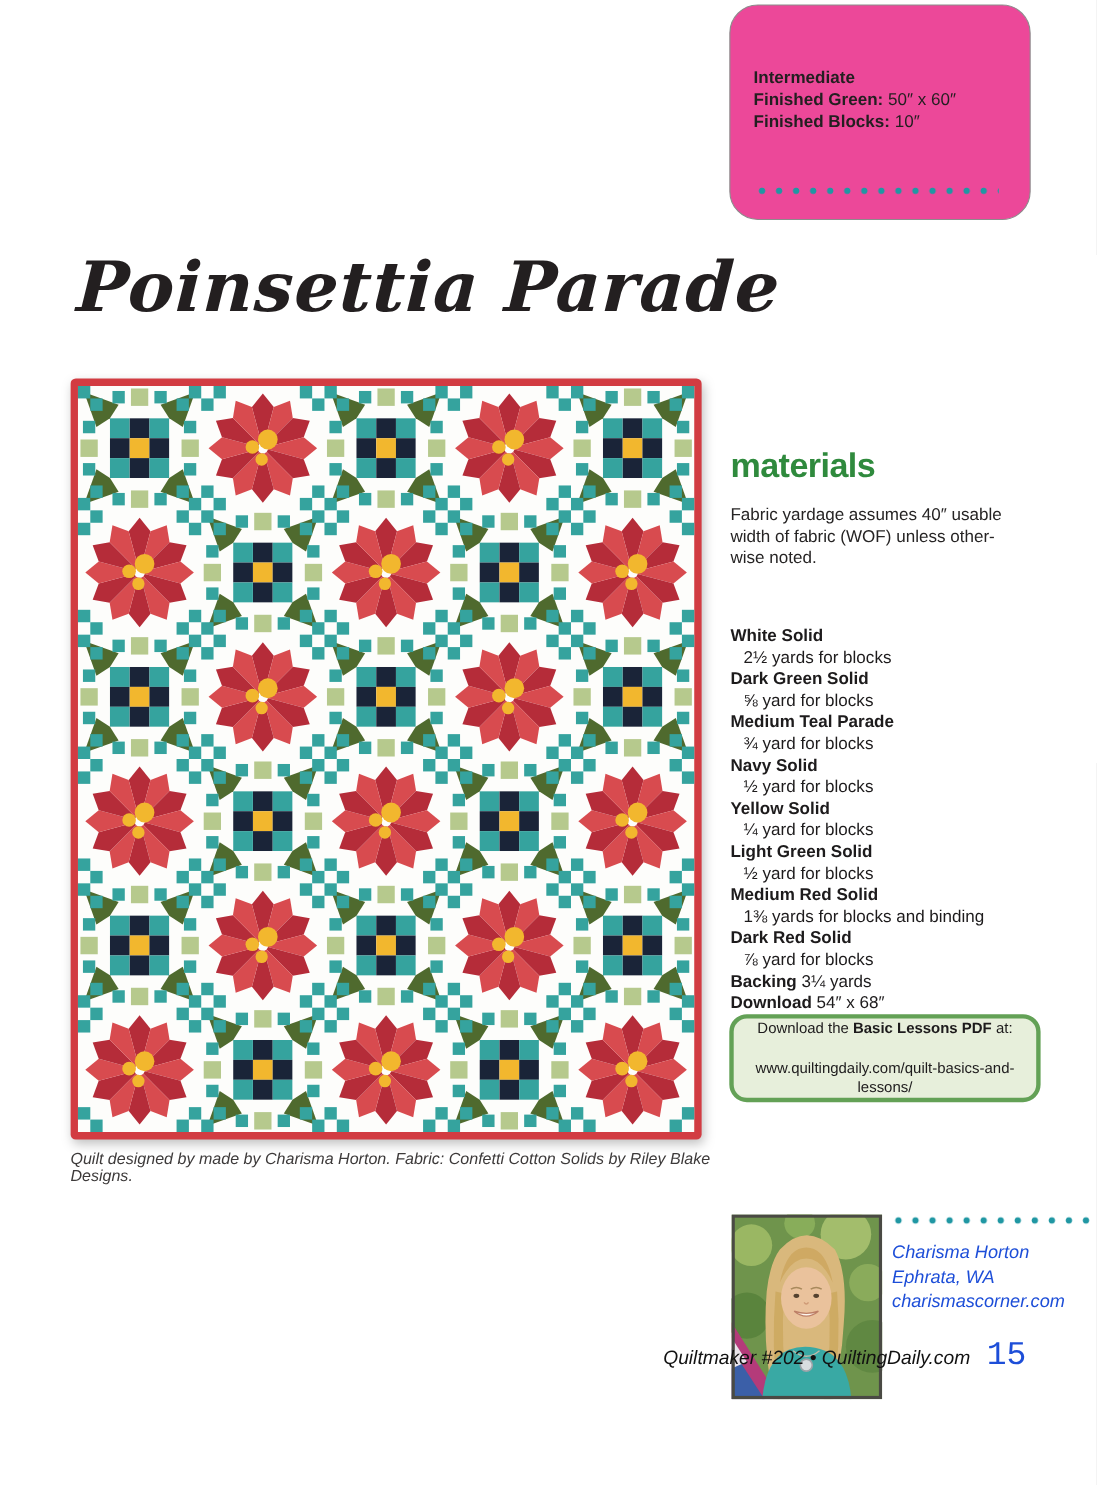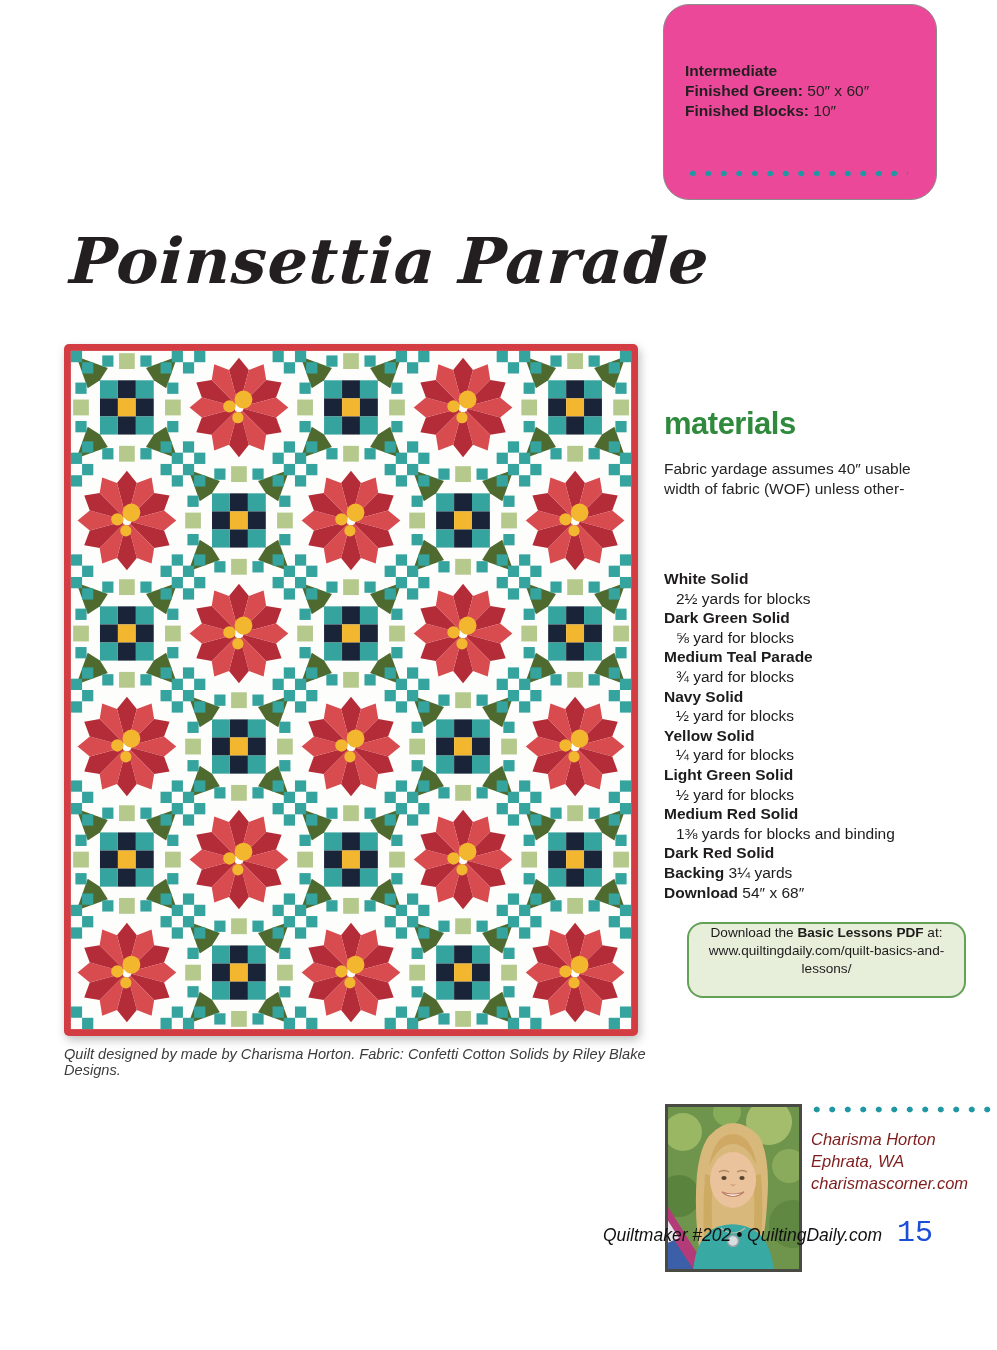--- a/index.html
+++ b/index.html
@@ -34,30 +34,30 @@
            font-size:15.5px;line-height:19.5px;color:#262424;}
   .materials-intro span{display:block;}
   .materials-list{position:absolute;left:664px;top:537px;width:300px;
            font-size:15.5px;line-height:19.6px;color:#1d1b1c;margin-top:32px;}
   .mat-name{font-weight:bold;}
   .mat-amount{padding-left:12px;}
   .mat-inline b{font-weight:bold;}
 
   
   .download-box{position:absolute;left:663px;top:922px;width:275px;height:72px;
-           background:#e7efdb;border:2px solid #c2410c;border-radius:16px;
+           background:#e7efdb;border:4px solid #c2410c;border-radius:16px;
            text-align:center;font-size:13.6px;line-height:18px;color:#1d1b1c;
-           display:flex;flex-direction:column;justify-content:flex-start;margin-left:24px;}
+           display:flex;flex-direction:column;justify-content:space-between;}
   .download-box .l1 b{font-weight:bold;}
 
   
   .author-photo{position:absolute;left:665px;top:1104px;width:137px;height:168px;}
   .author-dots{position:absolute;left:809px;top:1106px;width:188px;height:7px;}
   .author-text{position:absolute;left:811px;top:1128px;font-style:italic;
-           font-size:16.5px;line-height:22px;color:#7f1d1d;}
+           font-size:16.5px;line-height:22px;color:#1d4ed8;}
 
   
   .footer{position:absolute;right:64px;top:1216px;display:flex;align-items:baseline;gap:15px;}
   .footer .pub{font-style:italic;font-size:17.5px;color:#111;}
   .footer .pagenum{font-size:30px;color:#1d4ed8;font-family:Liberation Mono, monospace;}
 </style>
 </head>
 <body>
 
 <div class="page">
@@ -918,37 +918,39 @@
         <ellipse cx="510.3" cy="638.4" rx="6.3" ry="6.3" fill="#f2b72e"></ellipse>
         <ellipse cx="518.9" cy="649.9" rx="5.7" ry="5.8" fill="#f2b72e"></ellipse>
       </svg>
   </div>
   <div class="caption">Quilt designed by made by Charisma Horton. Fabric: Confetti Cotton Solids by Riley Blake Designs.</div>
 
   <div class="materials-heading" style="color: rgb(47, 138, 61);">materials</div>
   <div class="materials-intro">
     <span>Fabric yardage assumes 40″ usable</span>
     <span>width of fabric (WOF) unless other-</span>
+    <span>wise noted.</span>
   </div>
   <div class="materials-list">
       <div class="mat-name">White Solid</div>
       <div class="mat-amount">2½ yards for blocks</div>
       <div class="mat-name">Dark Green Solid</div>
       <div class="mat-amount">⅝ yard for blocks</div>
       <div class="mat-name">Medium Teal Parade</div>
       <div class="mat-amount">¾ yard for blocks</div>
       <div class="mat-name">Navy Solid</div>
       <div class="mat-amount">½ yard for blocks</div>
       <div class="mat-name">Yellow Solid</div>
       <div class="mat-amount">¼ yard for blocks</div>
       <div class="mat-name">Light Green Solid</div>
       <div class="mat-amount">½ yard for blocks</div>
       <div class="mat-name">Medium Red Solid</div>
       <div class="mat-amount">1⅜ yards for blocks and binding</div>
       <div class="mat-name">Dark Red Solid</div>
+      <div class="mat-amount">⅞ yard for blocks</div>
       <div class="mat-inline"><b>Backing</b><span> 3¼ yards</span></div>
       <div class="mat-inline"><b>Download</b><span> 54″ x 68″</span></div>
     </div>
 
   <div class="download-box" style="background: rgb(231, 239, 219); border-color: rgb(99, 161, 86);">
     <div class="l1"><span>Download the </span><b>Basic Lessons PDF</b><span> at:</span></div>
     <div class="l2">www.quiltingdaily.com/quilt-basics-and-lessons/</div>
   </div>
 
   <svg class="author-photo" viewBox="0 0 137 168" xmlns="http://www.w3.org/2000/svg">

